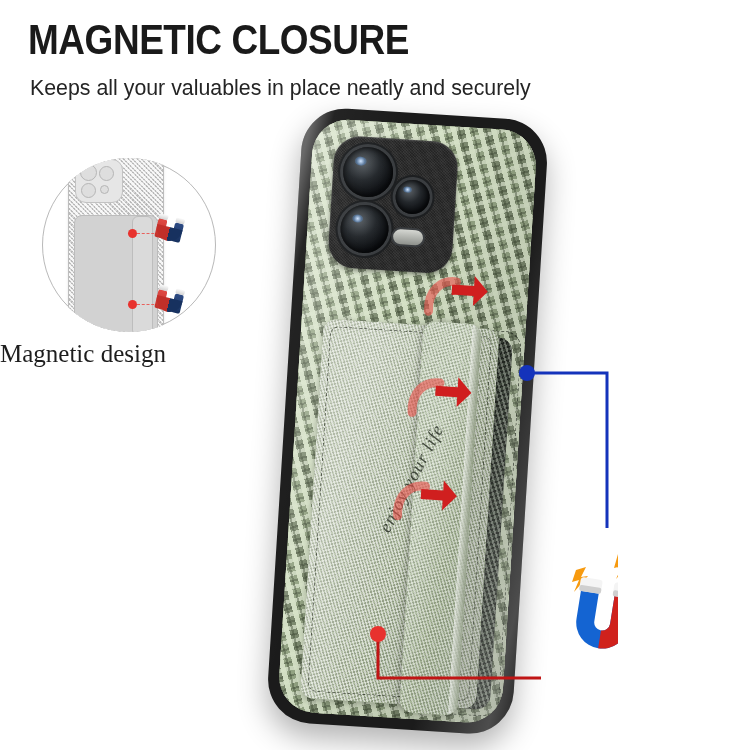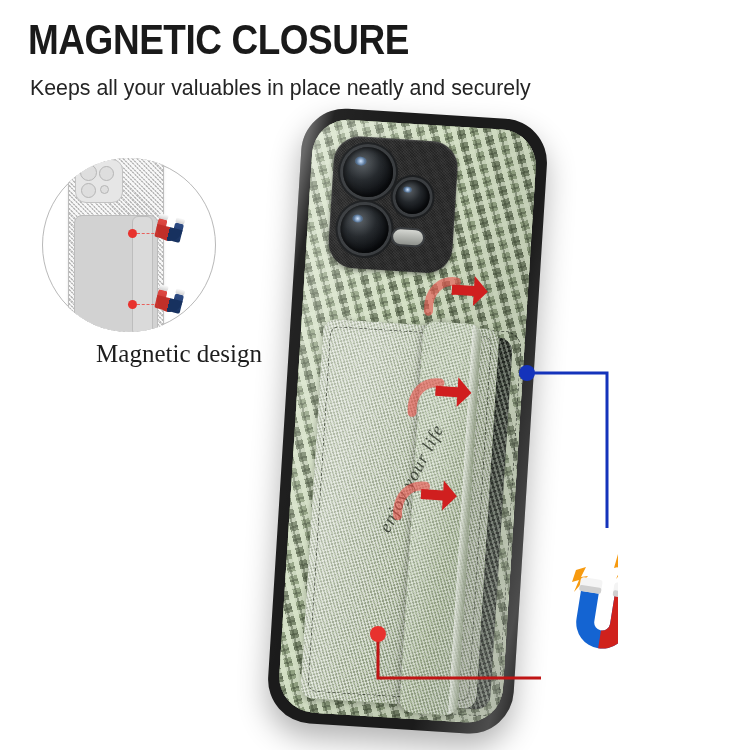--- a/index.html
+++ b/index.html
@@ -50,21 +50,21 @@
   .mini-mag{position:absolute;width:26px;height:30px;}
   .mm-leg{position:absolute;width:9px;height:19px;border-radius:2px;}
   .mm-red{background:linear-gradient(180deg,#e04a44,#c22f29);}
   .mm-blue{background:linear-gradient(180deg,#2e4c85,#17315f);}
   .mm-bend{position:absolute;left:0;bottom:0;width:26px;height:16px;
            border-radius:0 0 13px 13px;
            background:linear-gradient(90deg,#c22f29 0 50%,#17315f 50% 100%);}
   .mm-tip{position:absolute;top:0;width:9px;height:5px;border-radius:1.5px;
           background:linear-gradient(180deg,#fafafa,#d4d4d4);}
 
-  #inset-label{position:absolute;left:0;top:340px;width:262px;text-align:right;
+  #inset-label{position:absolute;left:0;top:340px;width:262px;text-align:left;
                font-family:"Liberation Serif",serif;font-size:25px;color:#1d1d1d;}
 
   
   #phone-wrap{position:absolute;left:232px;top:100px;width:380px;height:660px;
               transform:rotate(3.6deg);transform-origin:50% 50%;}
   #phone{position:absolute;left:52px;top:14px;width:246px;height:616px;
          border-radius:44px;background:#1b1b1b;
          box-shadow:0 14px 30px rgba(0,0,0,.30);}
   #bumper-gloss{position:absolute;inset:0;border-radius:44px;
       background:linear-gradient(100deg,rgba(255,255,255,.34) 0 3%,rgba(255,255,255,.04) 9%,

